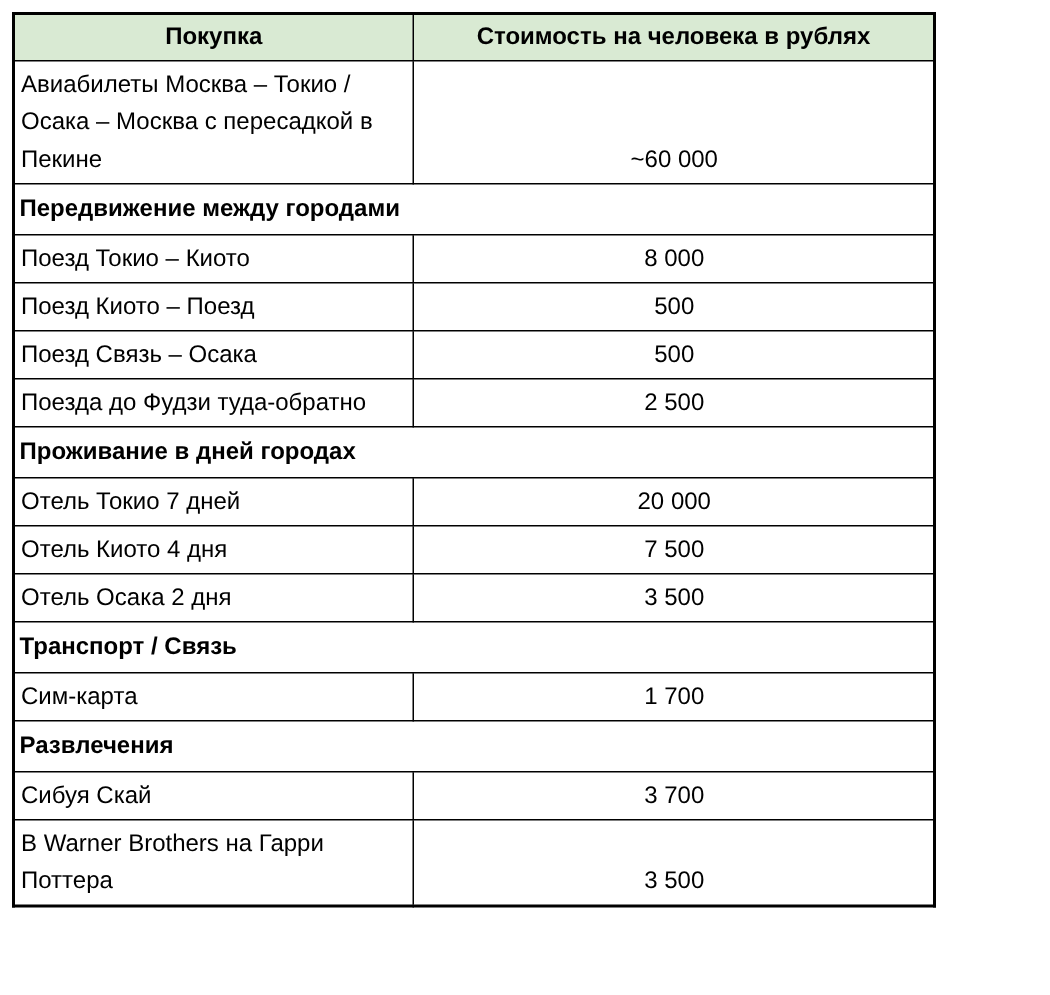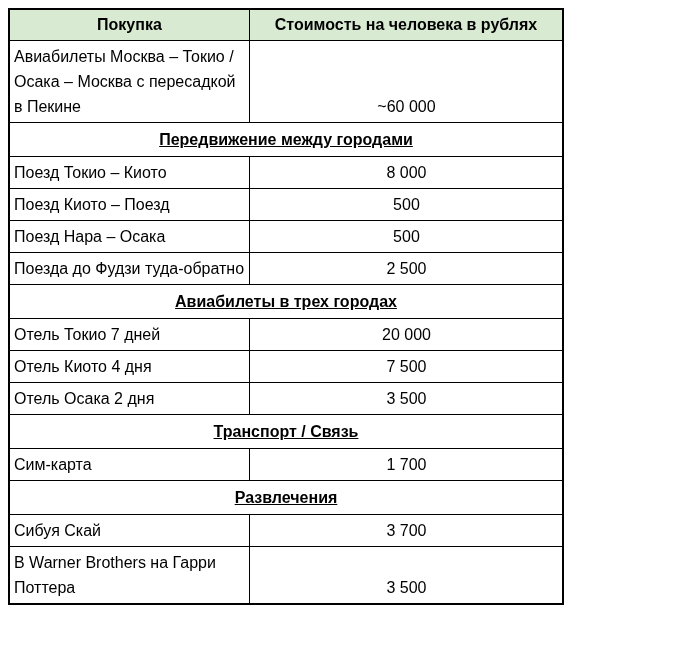--- a/index.html
+++ b/index.html
@@ -14,21 +14,21 @@
     font-family: "Liberation Sans", "DejaVu Sans", sans-serif;
     color: var(--text);
   }
   .page {
     width: 700px;
     height: 663px;
     padding: 8px;
     background: var(--body-bg);
   }
   table.cost-table {
-    width: 556px;
+    width: 616px;
     border-collapse: collapse;
     table-layout: fixed;
     border: 2px solid var(--border);
     font-size: 16px;
     line-height: 25px;
   }
   col.col-purchase { width: 43.4%; }
   col.col-cost     { width: 56.6%; }
   th, td {
     border: 1.5px solid var(--border);
@@ -40,24 +40,23 @@
   thead th {
     background: var(--header-bg);
     font-weight: bold;
     text-align: center;
     vertical-align: middle;
     padding: 4px 3px;
     line-height: 22px;
   }
   td.section-cell {
     font-weight: bold;
-    text-align: center;
+    text-align: left;
     vertical-align: middle;
     padding: 4px 3px;
-    text-decoration: underline;
   }
   td.value-cell { padding-left: 4px; text-align: center; }
 </style>
 </head>
 <body>
 
 <div class="page">
   <table class="cost-table">
     <colgroup>
       <col class="col-purchase">
@@ -79,29 +78,29 @@
         </tr>
         <tr>
           <td class="label-cell">Поезд Токио – Киото</td>
           <td class="value-cell">8 000</td>
         </tr>
         <tr>
           <td class="label-cell">Поезд Киото – Поезд</td>
           <td class="value-cell">500</td>
         </tr>
         <tr>
-          <td class="label-cell">Поезд Нара – Осака</td>
+          <td class="label-cell">Поезд Связь – Осака</td>
           <td class="value-cell">500</td>
         </tr>
         <tr>
           <td class="label-cell">Поезда до Фудзи туда-обратно</td>
           <td class="value-cell">2 500</td>
         </tr>
         <tr>
-          <td colspan="2" class="section-cell">Авиабилеты в трех городах</td>
+          <td colspan="2" class="section-cell">Проживание в дней городах</td>
         </tr>
         <tr>
           <td class="label-cell">Отель Токио 7 дней</td>
           <td class="value-cell">20 000</td>
         </tr>
         <tr>
           <td class="label-cell">Отель Киото 4 дня</td>
           <td class="value-cell">7 500</td>
         </tr>
         <tr>

